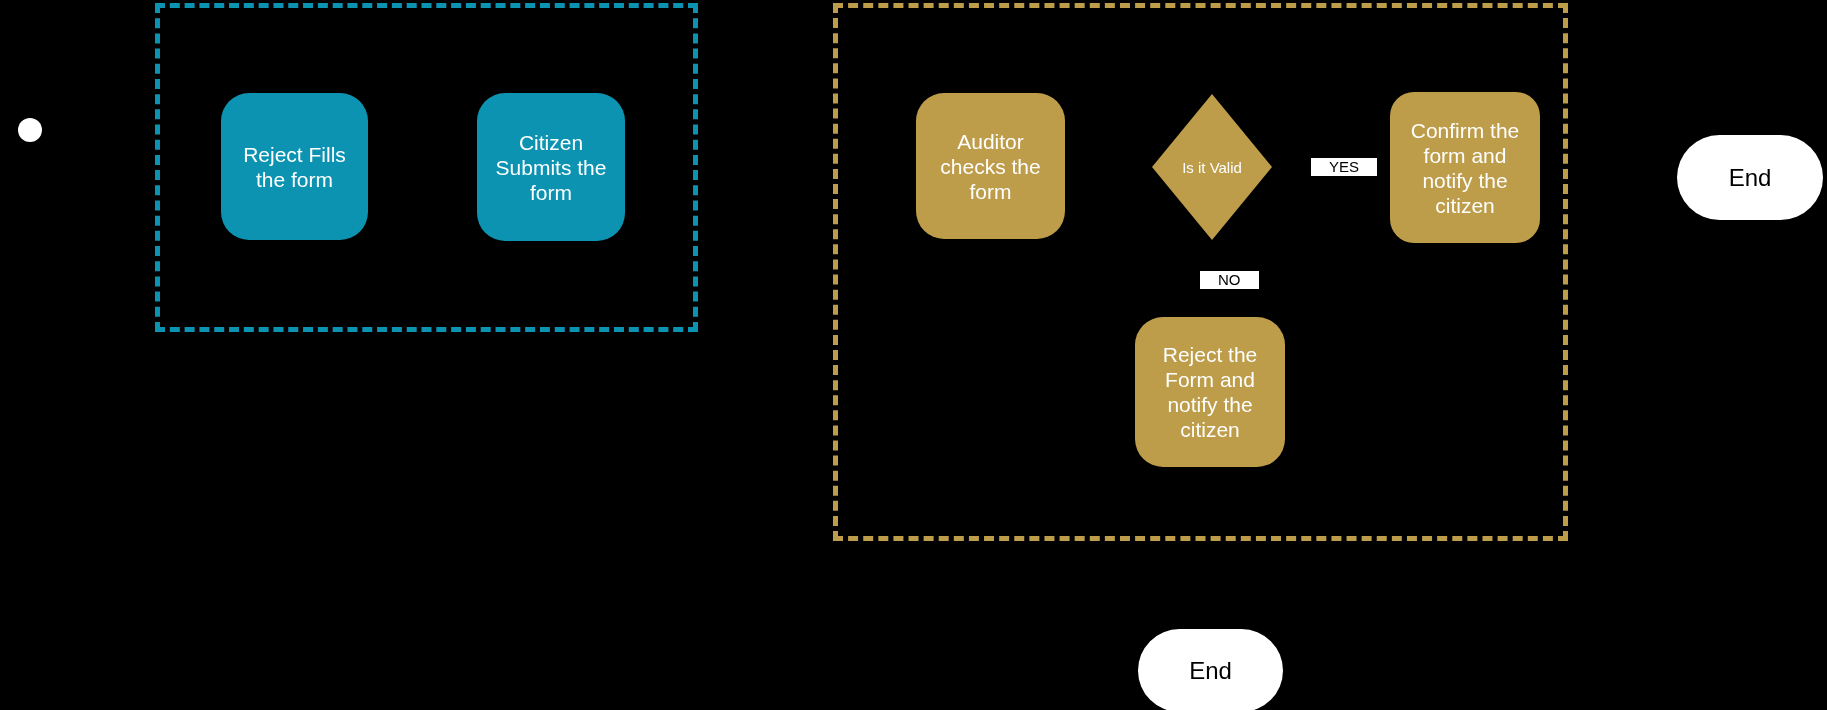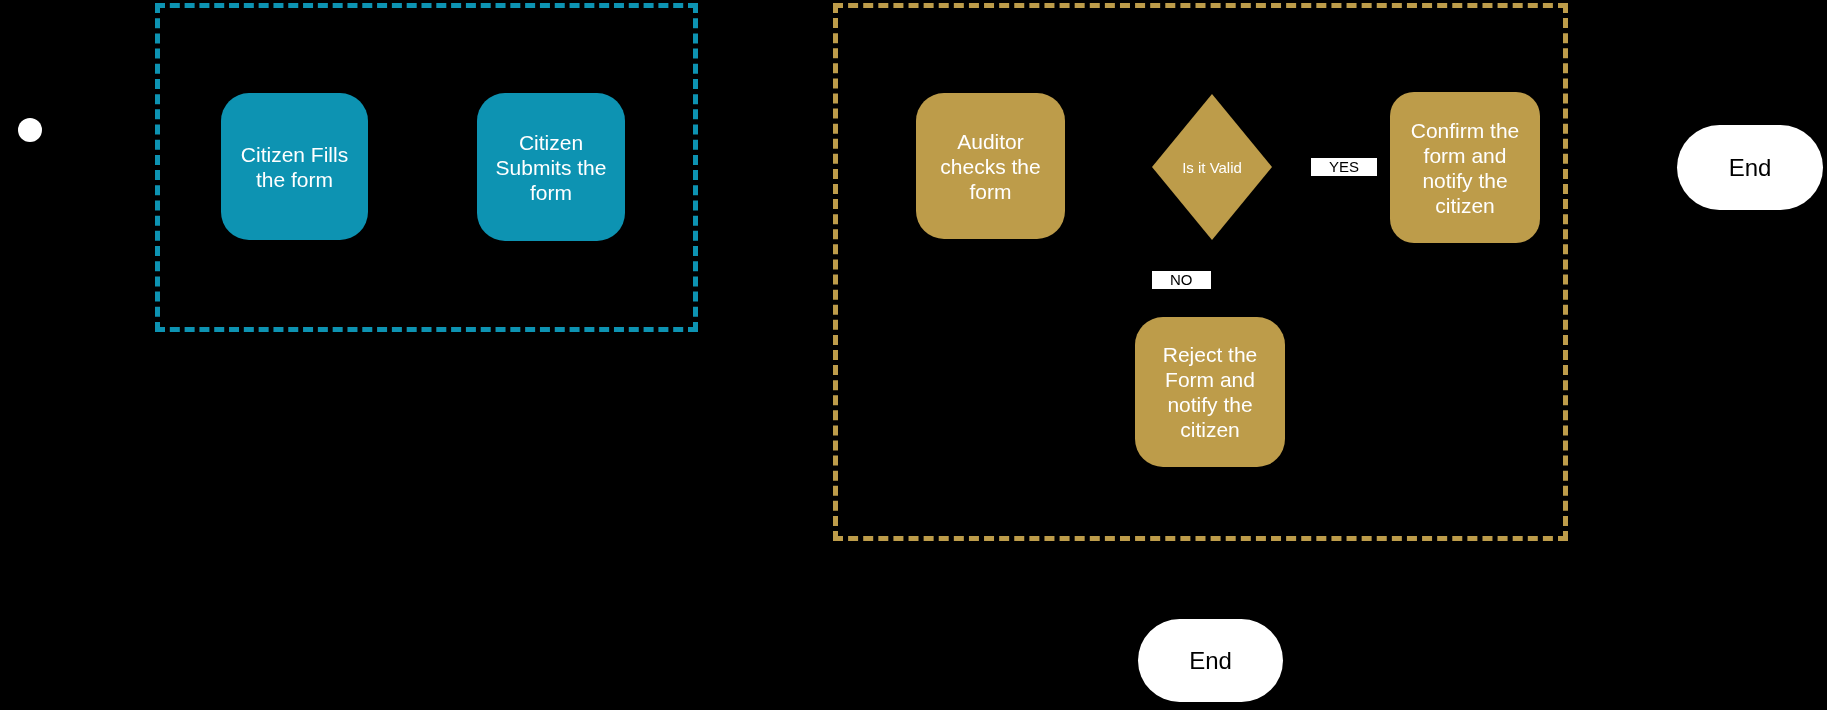--- a/index.html
+++ b/index.html
@@ -76,43 +76,44 @@
   }
   .edge-label{
     position:absolute;
     background:var(--label-bg);
     color:var(--label-text);
     font-size:15px;line-height:16px;
     padding:1px 18px;
     white-space:nowrap;
   }
   .edge-label-yes{left:1311px;top:158px;}
-  .edge-label-no{left:1152px;top:271px;}
+  .edge-label-no{left:1200px;top:271px;}
   .end-node{
     position:absolute;
     background:var(--end-fill);
     display:flex;align-items:center;justify-content:center;
     color:var(--end-text);
     font-size:24px;
+    margin-top:10px;
   }
   .end-right{left:1677px;top:125px;width:146px;height:85px;border-radius:43px;}
   .end-bottom{left:1138px;top:619px;width:145px;height:83px;border-radius:42px;}
 </style>
 </head>
 <body>
 
 <div class="stage">
 
   <span class="start-circle"></span>
 
   <div class="lane lane-citizen"></div>
   <div class="lane lane-auditor"></div>
 
   <div class="node node-teal n-fill">
-    <span class="node-label">Citizen Fills
+    <span class="node-label">Reject Fills
 the form</span>
   </div>
 
   <div class="node node-teal n-submit">
     <span class="node-label">Citizen
 Submits the
 form</span>
   </div>
 
   <div class="node node-gold n-auditor">

